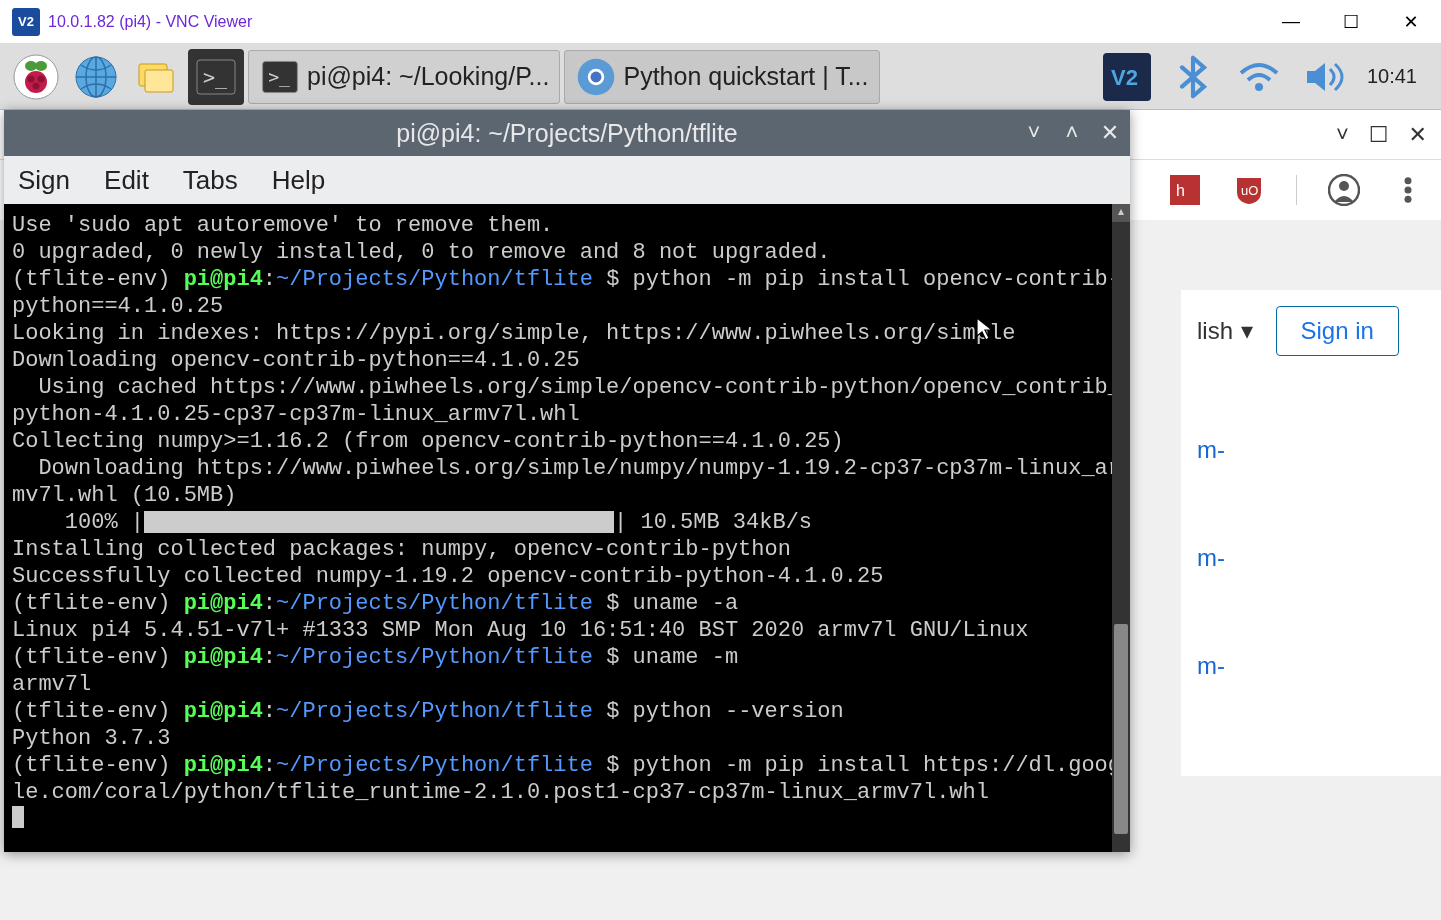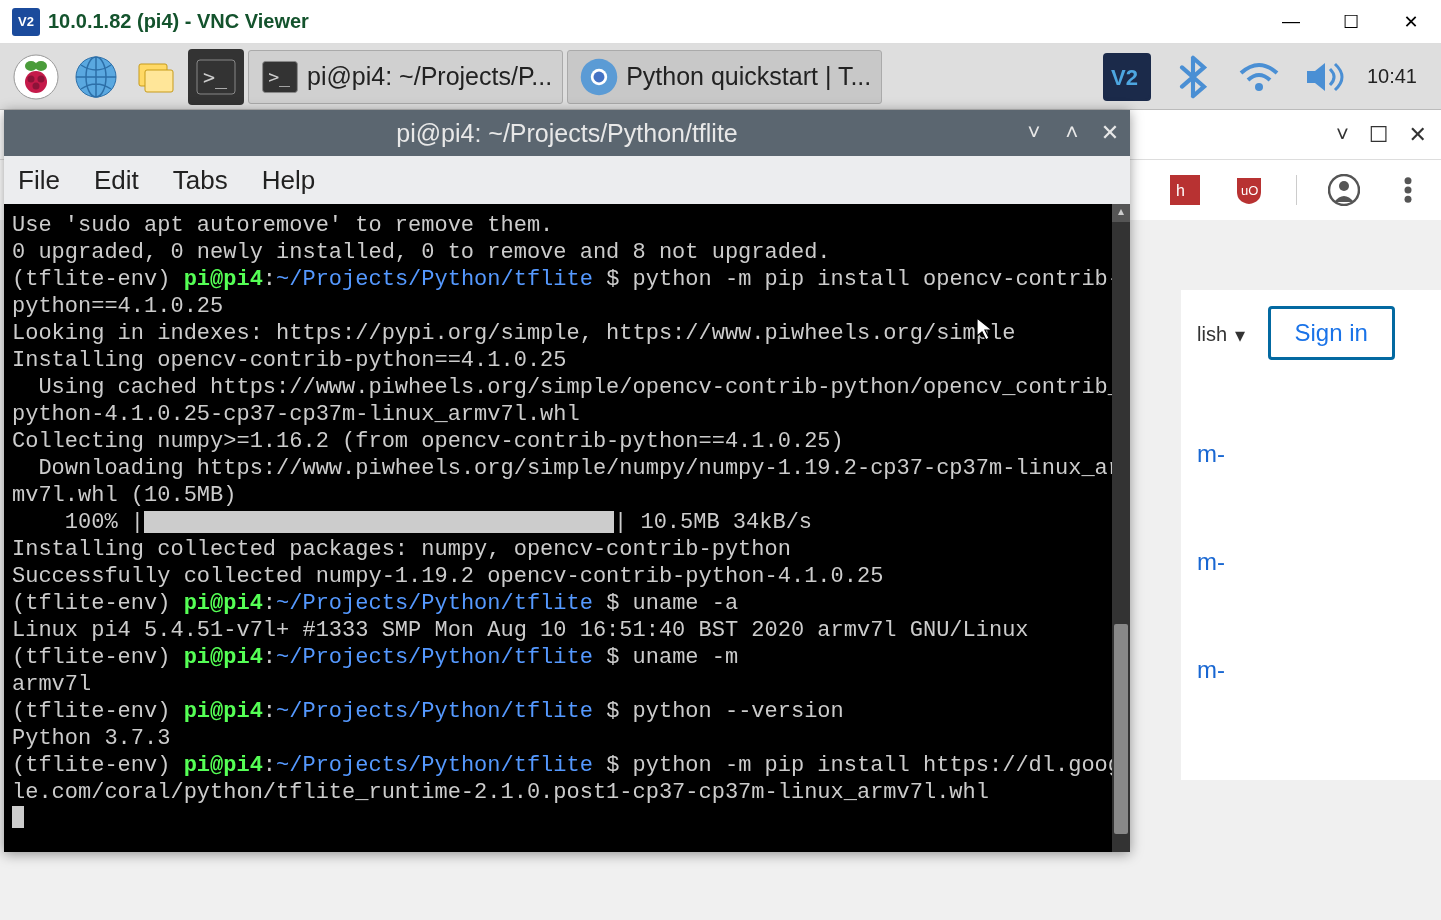--- a/index.html
+++ b/index.html
@@ -25,23 +25,22 @@
       background: #1b4b9c;
       color: #fff;
       display: flex;
       align-items: center;
       justify-content: center;
       font-size: 13px;
       font-weight: bold;
       border-radius: 3px;
     }
     .win-titlebar .title {
-      font-size: 20px;
-      color: #14532d;
-      font-weight: bold;
+      font-size: 16px;
+      color: #6d28d9;
     }
     .win-controls {
       margin-left: auto;
       display: flex;
       height: 100%;
     }
     .win-controls .ctrl {
       width: 60px;
       display: flex;
       align-items: center;
@@ -128,30 +127,30 @@
     }
     .browser-content {
       position: absolute;
       right: 0;
       top: 290px;
       width: 260px;
       background: #fff;
       padding: 16px;
     }
     .lang-dropdown {
-      font-size: 20px;
+      font-size: 24px;
       color: #333;
       display: inline-flex;
       gap: 8px;
     }
     .signin-btn {
       display: inline-block;
       font-size: 24px;
       color: #1a73e8;
-      border: 3px solid #0369a1;
+      border: 1px solid #0369a1;
       padding: 10px 24px;
       border-radius: 4px;
       margin-left: 18px;
       text-align: center;
     }
     .browser-links {
       margin-top: 80px;
     }
     .browser-links .lnk {
       color: #1967d2;
@@ -296,21 +295,21 @@
     </svg>
   </div>
 
   <div class="rpi-app-btn active">
     <div class="mini-icon">
       <svg width="42" height="42" viewBox="0 0 46 46">
         <rect x="4" y="6" width="38" height="34" rx="3" fill="#333" stroke="#888"></rect>
         <text x="10" y="30" fill="#ccc" font-size="20" font-family="monospace">&gt;_</text>
       </svg>
     </div>
-    <span>pi@pi4: ~/Projects/P...</span>
+    <span>pi@pi4: ~/Looking/P...</span>
   </div>
 
   <div class="rpi-app-btn">
     <div class="mini-icon">
       <svg width="42" height="42" viewBox="0 0 46 46">
         <circle cx="23" cy="23" r="20" fill="#5b9bd5"></circle>
         <circle cx="23" cy="23" r="9" fill="#fff"></circle>
         <circle cx="23" cy="23" r="6" fill="#4472c4"></circle>
       </svg>
     </div>
@@ -398,31 +397,31 @@
 <div class="term-window">
   <div class="term-titlebar">
     <span>pi@pi4: ~/Projects/Python/tflite</span>
     <div class="controls">
       <span>˅</span>
       <span>˄</span>
       <span>✕</span>
     </div>
   </div>
   <div class="term-menubar">
-    <span>File</span>
+    <span>Sign</span>
     <span>Edit</span>
     <span>Tabs</span>
     <span>Help</span>
   </div>
   <div class="term-body">
     <div class="term-body-inner"><span>Use 'sudo apt autoremove' to remove them.</span>
 <span>0 upgraded, 0 newly installed, 0 to remove and 8 not upgraded.</span>
 <span class="env">(tflite-env)</span> <span class="user">pi@pi4</span><span>:</span><span class="path">~/Projects/Python/tflite</span> <span class="dollar">$</span> <span>python -m pip install opencv-contrib-python==4.1.0.25</span>
 <span>Looking in indexes: https://pypi.org/simple, https://www.piwheels.org/simple</span>
-<span>Installing opencv-contrib-python==4.1.0.25</span>
+<span>Downloading opencv-contrib-python==4.1.0.25</span>
 <span>  Using cached https://www.piwheels.org/simple/opencv-contrib-python/opencv_contrib_python-4.1.0.25-cp37-cp37m-linux_armv7l.whl</span>
 <span>Collecting numpy&gt;=1.16.2 (from opencv-contrib-python==4.1.0.25)</span>
 <span>  Downloading https://www.piwheels.org/simple/numpy/numpy-1.19.2-cp37-cp37m-linux_armv7l.whl (10.5MB)</span>
     <span>100%</span> |<span class="progress-bar"></span>|<span> 10.5MB 34kB/s</span>
 <span>Installing collected packages: numpy, opencv-contrib-python</span>
 <span>Successfully collected numpy-1.19.2 opencv-contrib-python-4.1.0.25</span>
 <span class="env">(tflite-env)</span> <span class="user">pi@pi4</span><span>:</span><span class="path">~/Projects/Python/tflite</span> <span class="dollar">$</span> <span>uname -a</span>
 <span>Linux pi4 5.4.51-v7l+ #1333 SMP Mon Aug 10 16:51:40 BST 2020 armv7l GNU/Linux</span>
 <span class="env">(tflite-env)</span> <span class="user">pi@pi4</span><span>:</span><span class="path">~/Projects/Python/tflite</span> <span class="dollar">$</span> <span>uname -m</span>
 <span>armv7l</span>

